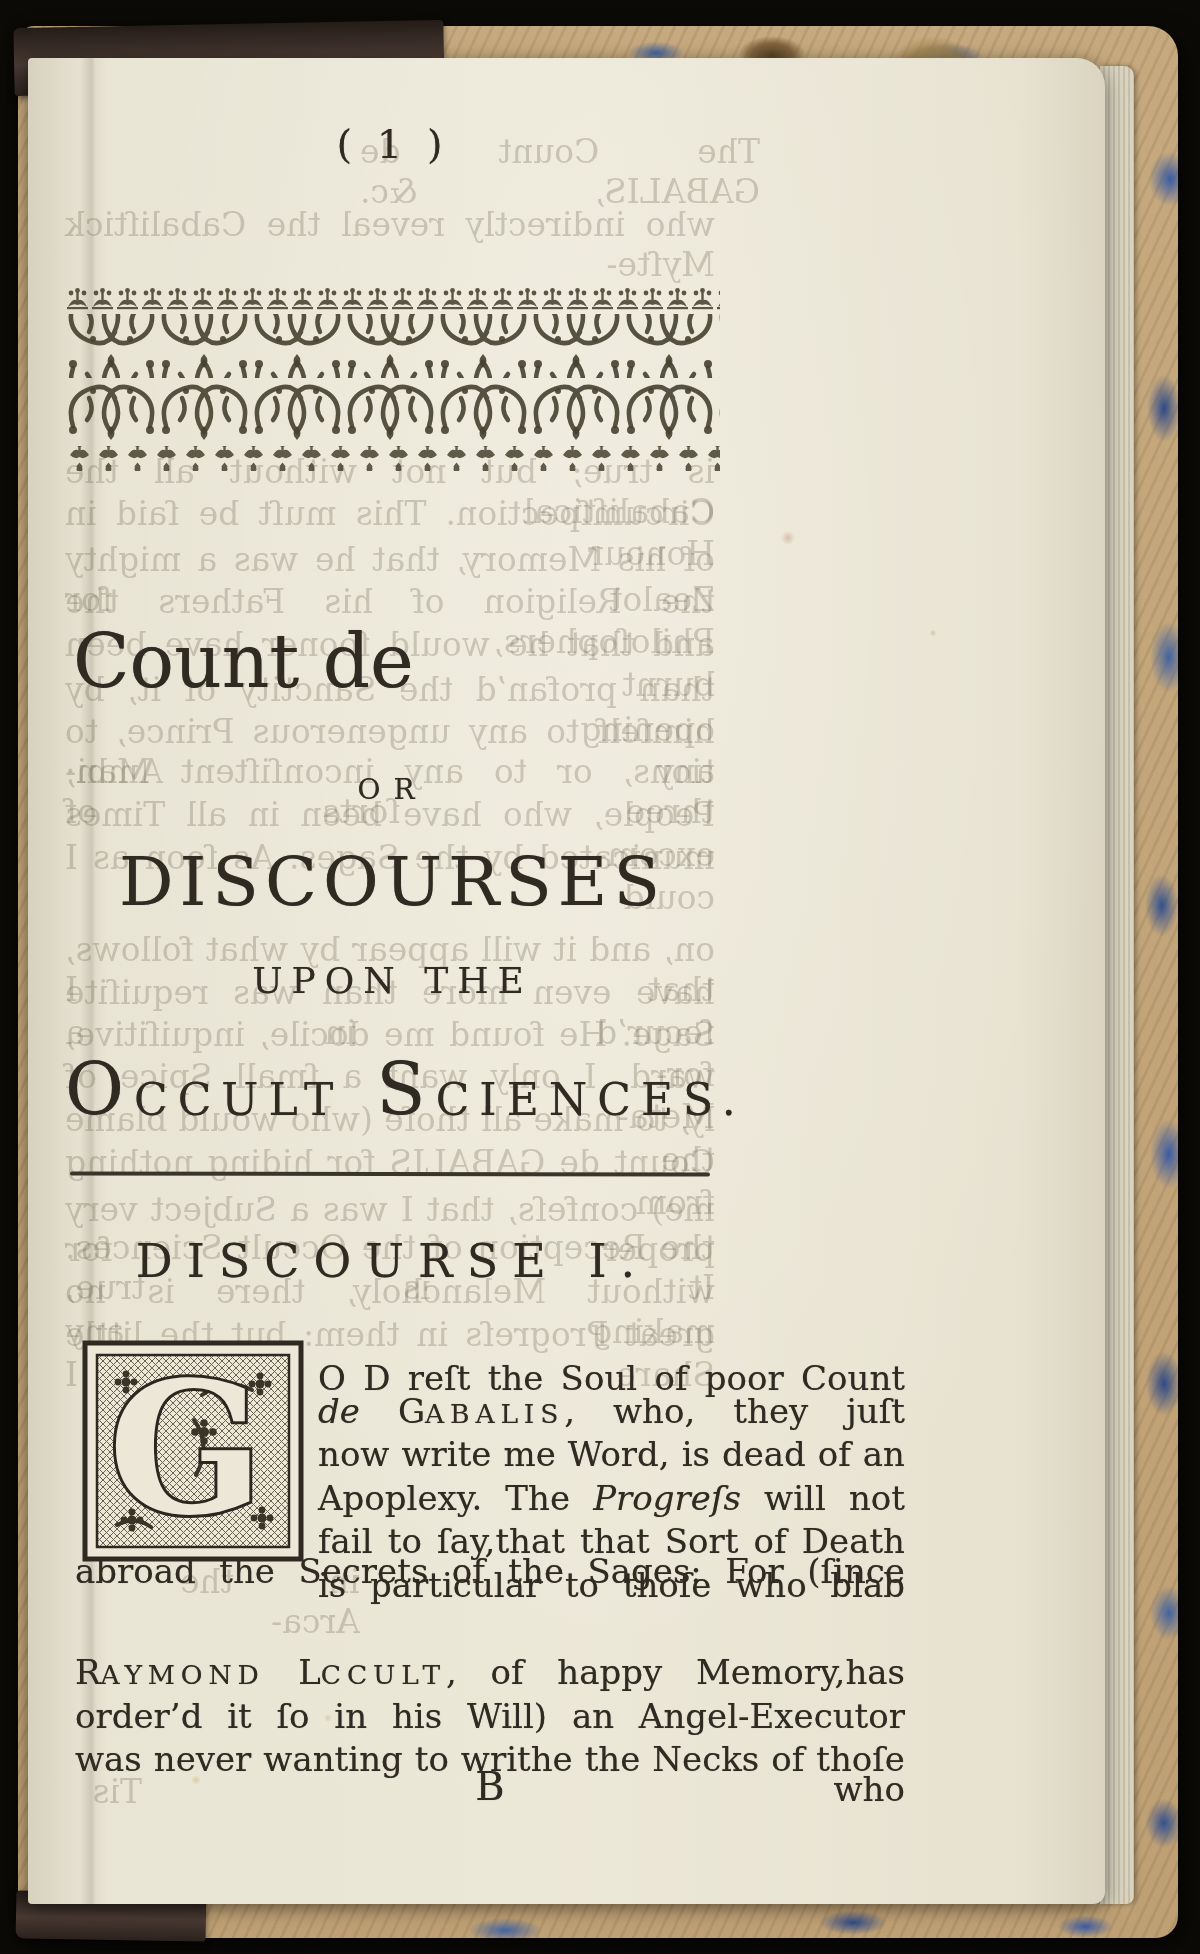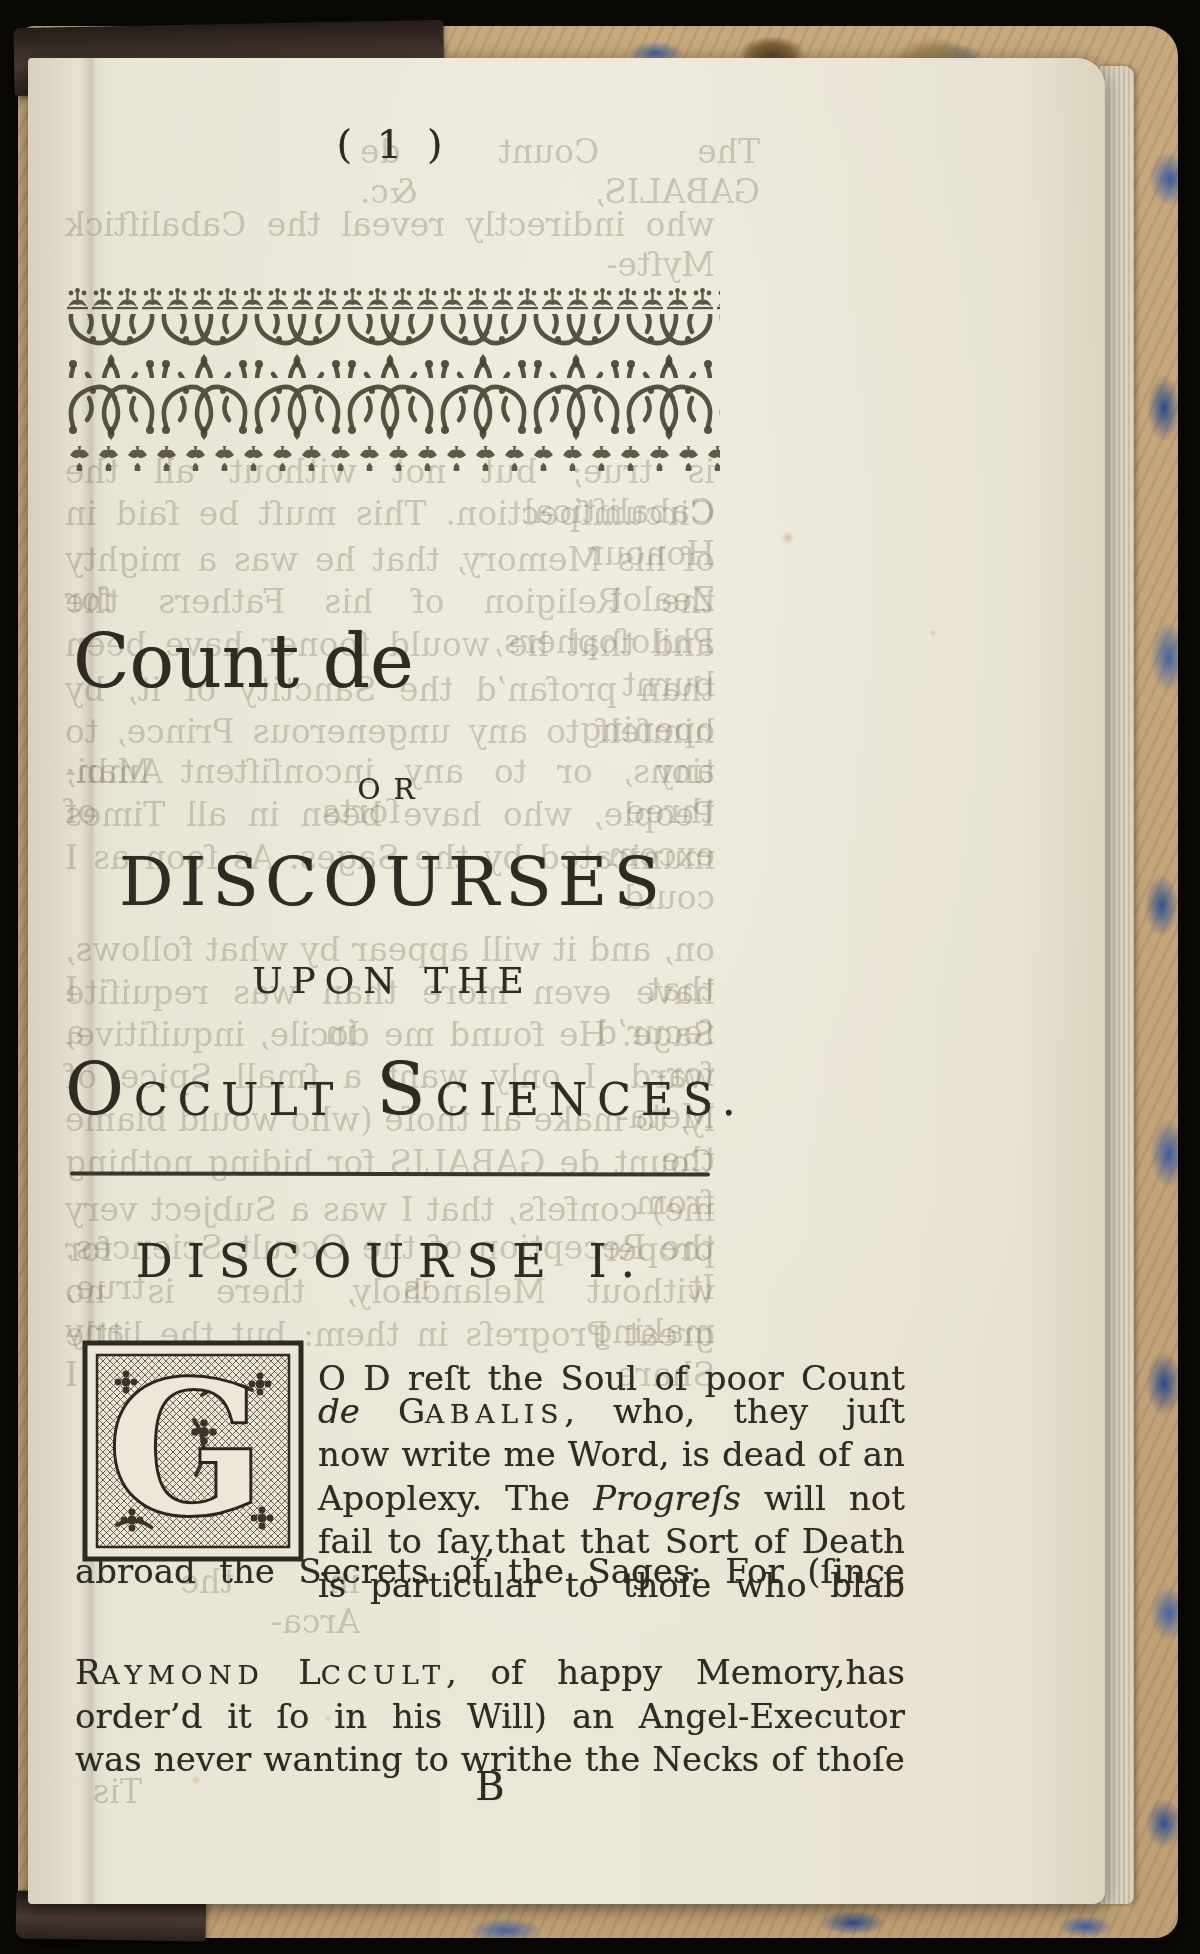--- a/index.html
+++ b/index.html
@@ -255,14 +255,15 @@
         <div class="bline narrow" style="top: 1417.8px;"><span>Apoplexy. The </span><span class="seg-i">Progreſs</span><span> will not</span></div>
         <div class="bline narrow" style="top: 1461.4px;"><span>fail to ſay,that that Sort of Death</span></div>
         <div class="bline narrow" style="top: 1505px;"><span>is particular to thoſe who blab</span></div>
         <div class="bline" style="top: 1491px;"><span>abroad the Secrets of the Sages: For (ſince</span></div>
         <div class="bline" style="top: 1592.2px;"><span>R</span><span class="seg-caps">AYMOND</span><span> L</span><span class="seg-caps">CCULT</span><span>, of happy Memory,has</span></div>
         <div class="bline" style="top: 1635.8px;"><span>order’d it ſo in his Will) an Angel-Executor</span></div>
         <div class="bline" style="top: 1679.4px;"><span>was never wanting to writhe the Necks of thoſe</span></div>
       </div>
 
     <div class="sig ink">B</div>
+    <div class="catch ink">who</div>
   </div>
 </div>
 
 </body></html>

